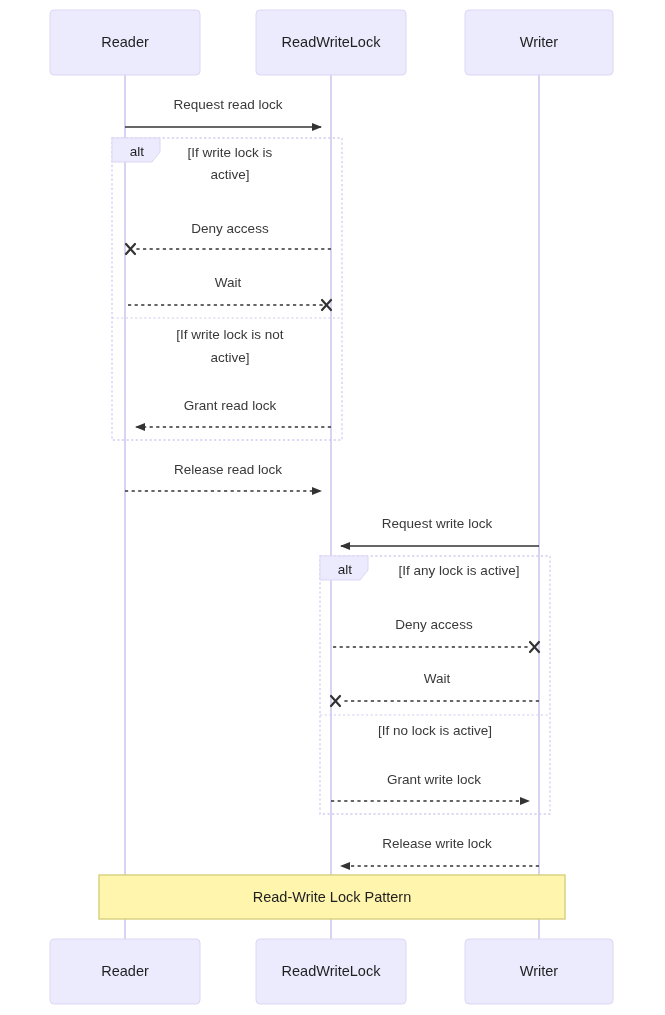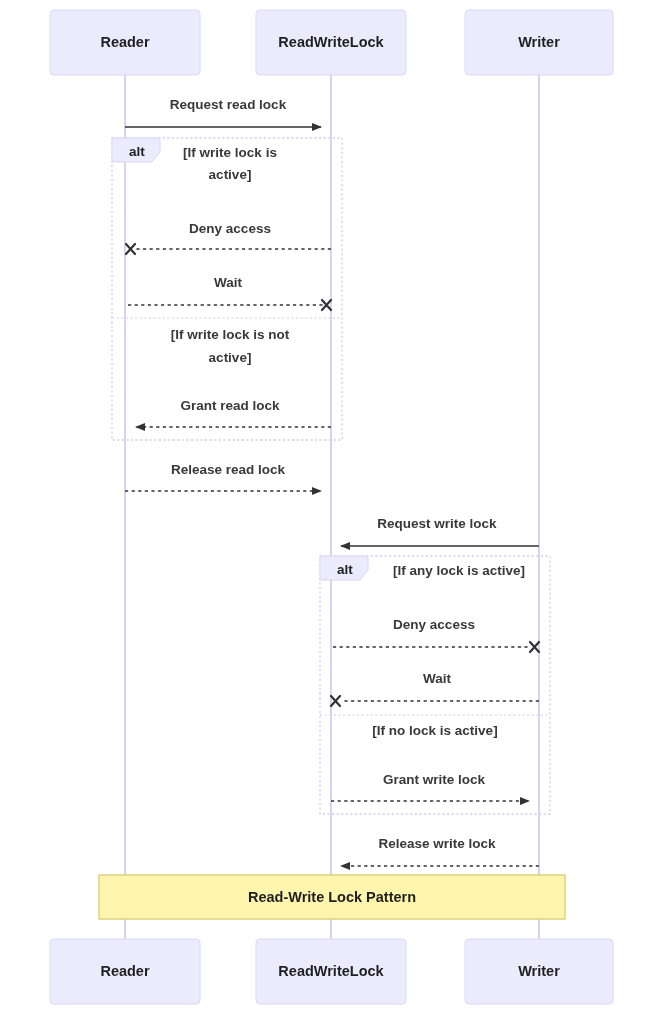--- a/index.html
+++ b/index.html
@@ -13,21 +13,20 @@
     height: 1015px;
     position: relative;
     font-family: "Liberation Sans", sans-serif;
     overflow: hidden;
   }
   #diagram-root {
     position: absolute;
     left: 0; top: 0;
     width: 665px;
     height: 713px;
-    font-weight: bold;
   }
   svg#seq-svg {
     display: block;
     width: 665px;
     height: 1015px;
   }
   .participant-box {
     fill: #ECEAFD;
     stroke: #DCD7F5;
     stroke-width: 1;

